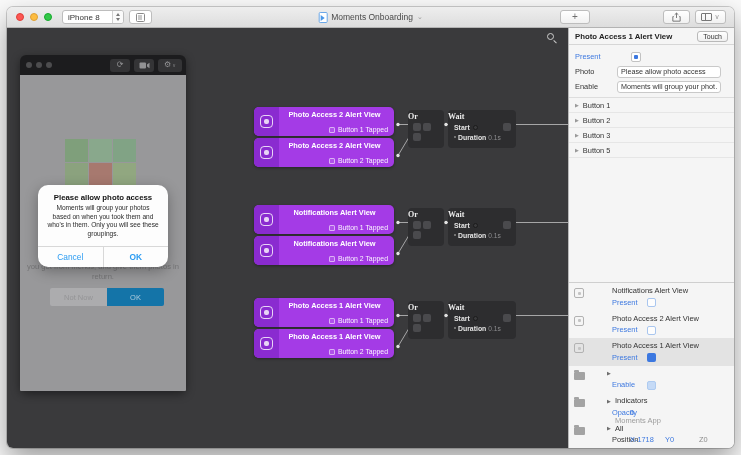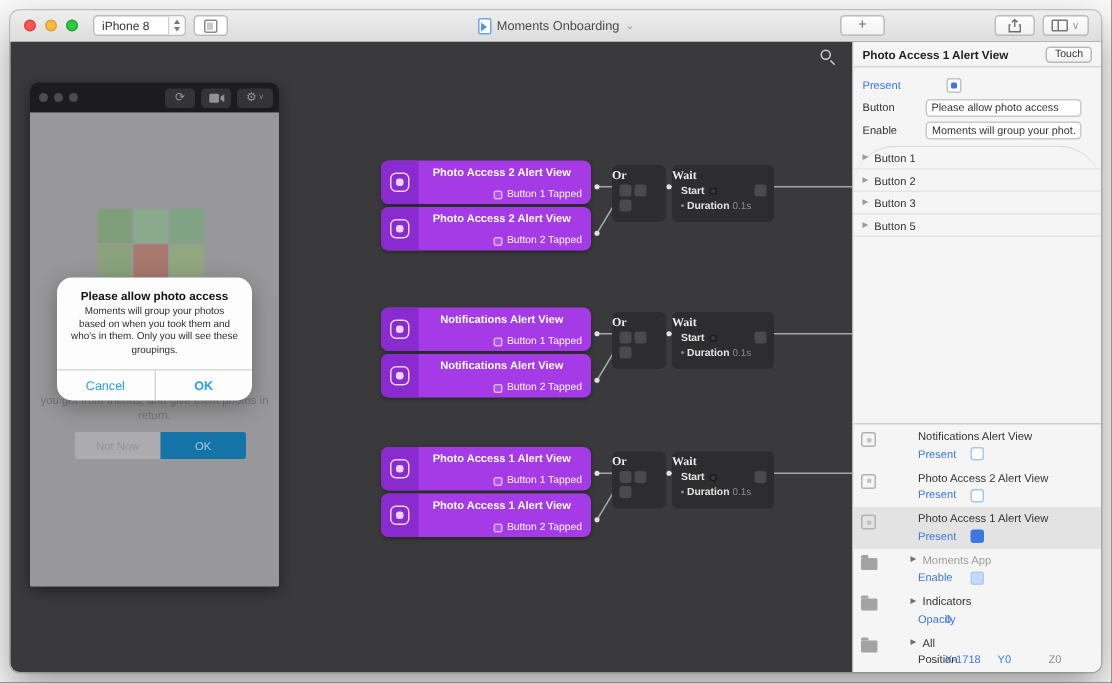--- a/index.html
+++ b/index.html
@@ -118,35 +118,35 @@
   .props { padding:4px 6px 3px; }
   .prow { display:flex; align-items:center; height:15px; }
   .plabel { width:42px; font-size:7.4px; color:#333; }
   .plabel.blue { color:#3c78e0; }
   .mixedbox { width:10px; height:10px; background:#fff; border:1px solid #c2c2c2; border-radius:2px; margin-left:14px;
     display:flex; align-items:center; justify-content:center; }
   .mixedbox:after{ content:""; width:4px; height:4px; background:#3c78e0; border-radius:1px; }
   .pfield { width:104px; height:12px; background:#fff; border:1px solid #c9c9c9; border-radius:3px;
     font-size:7.2px; color:#333; padding:0 3px; font-family:"Liberation Sans",sans-serif; }
   .tintswatch { width:58px; height:8px; background:#18a0fb; border:1px solid #0d8de0; border-radius:2px; margin-left:14px; }
-  .btnrows { border-top:1px solid #ddd;border-radius:28px; }
+  .btnrows { border-top:1px solid #ddd; }
   .brow { height:15px; display:flex; align-items:center; padding-left:6px; border-bottom:1px solid #e6e6e6; }
   .tri { font-size:5px; color:#999; margin-right:4px; }
   .brow span.blabel { font-size:7.4px; color:#333; }
   .layers { margin-top:auto; border-top:1px solid #cfcfcf; }
   .lrow { height:27.5px; position:relative; }
   .lrow.selected { background:#e3e3e3; }
   .licon { position:absolute; left:5px; top:5px; width:10px; height:10px; border:1px solid #b2b2b2; border-radius:2px; }
   .licon:after{ content:""; position:absolute; left:2.5px; top:2.5px; width:3px; height:3px; background:#c4c4c4; border-radius:1px; }
   .lfolder { position:absolute; left:5px; top:6px; width:11px; height:8px; background:#a3a3a3; border-radius:1px; }
   .lfolder:before{ content:""; position:absolute; left:0; top:-2px; width:5px; height:2px; background:#a3a3a3; border-radius:1px 1px 0 0; }
   .lrow .ltri { position:absolute; left:38px; top:4.5px; font-size:5px; color:#6e6e6e; }
   .lname { position:absolute; left:43px; top:3px; font-size:7.5px; color:#333; white-space:nowrap; }
   .lname.indent { left:46px; }
-  .lname.dim { color:#9d9d9d; }
+  .lname.dim { color:#9d9d9d;margin-top:47px; }
   .lkey { position:absolute; left:43px; top:14.5px; font-size:7.4px; color:#3c78e0; }
   .lkey.dark { color:#333; }
   .lbox { position:absolute; left:78px; top:15px; width:9px; height:9px; border-radius:2px; }
   .lbox.empty { background:#fdfdfd; border:1px solid #a9c6ef; }
   .lbox.checked { background:#3c78e0; }
   .lbox.soft { background:#c5daf6; border:1px solid #aecbf0; }
   .lval { position:absolute; top:14.5px; font-size:7.4px; color:#3c78e0; }
   .lval.gray { color:#8d8d8d; }
 </style>
 </head>
@@ -431,21 +431,21 @@
       <div class="p-header">
         <span class="p-title">Photo Access 1 Alert View</span>
         <span class="touch-btn">Touch</span>
       </div>
       <div class="props">
         <div class="prow">
           <span class="plabel blue">Present</span>
           <span class="mixedbox"></span>
         </div>
         <div class="prow">
-          <span class="plabel">Button</span>
+          <span class="plabel">Photo</span>
           <input class="pfield" value="Please allow photo access" style="">
         </div>
         <div class="prow">
           <span class="plabel">Enable</span>
           <input class="pfield" value="Moments will group your phot…" style="">
         </div>
       </div>
       <div class="btnrows">
         <div class="brow">
             <span class="tri">▶</span>

